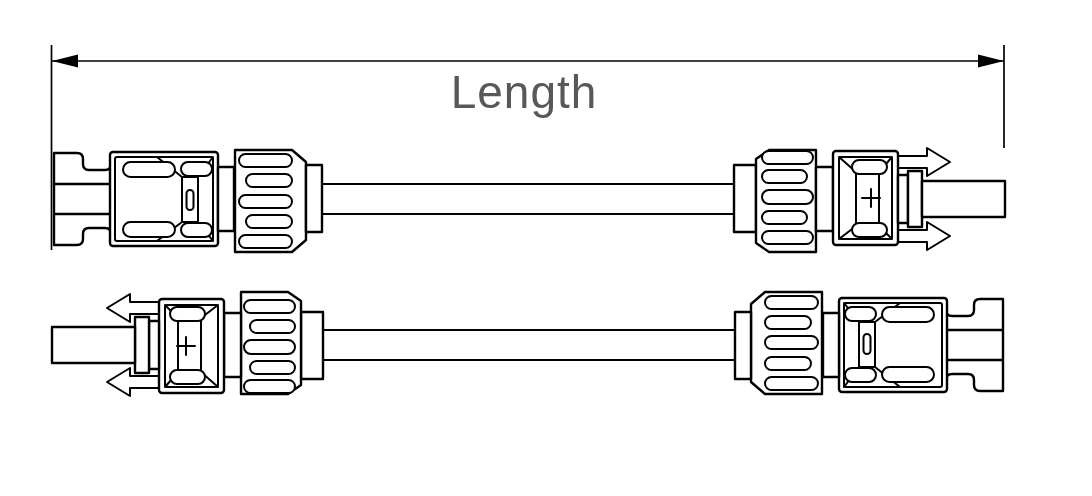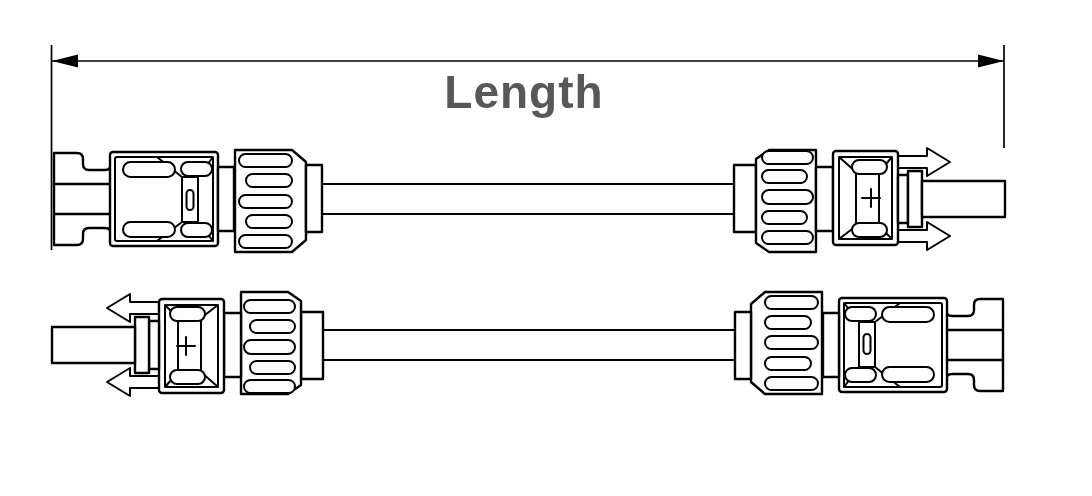--- a/index.html
+++ b/index.html
@@ -1,21 +1,21 @@
 <!DOCTYPE html>
 <html style="--line: #000000; --label: #58585a; --bg: #ffffff;"><head>
 <meta charset="utf-8">
 <style>
   :root{
     --line:#000000;
     --label:#58585a;
     --bg:#ffffff;
   }
   html,body{margin:0;padding:0;background:var(--bg);}
-  .stage{width:1092px;height:496px;position:relative;background:var(--bg);overflow:hidden;font-weight:bold;}
+  .stage{width:1092px;height:496px;position:relative;background:var(--bg);overflow:hidden;}
   svg{display:block;}
   
   .sh{fill:#ffffff;stroke:var(--line);stroke-width:2.4;stroke-linejoin:round;}
   
   .shf{fill:#ffffff;stroke:var(--line);stroke-width:2;stroke-linejoin:round;}
   
   .ln{fill:none;stroke:var(--line);stroke-width:2.4;stroke-linejoin:round;stroke-linecap:round;}
   .lnf{fill:none;stroke:var(--line);stroke-width:2;stroke-linejoin:round;stroke-linecap:round;}
   
   .dim{fill:none;stroke:var(--line);stroke-width:1.7;}

